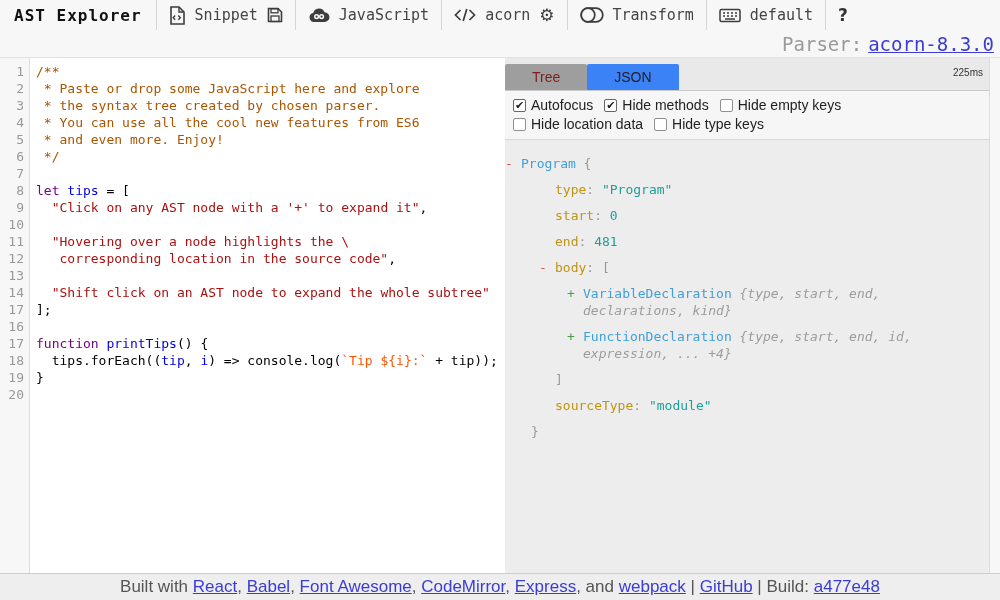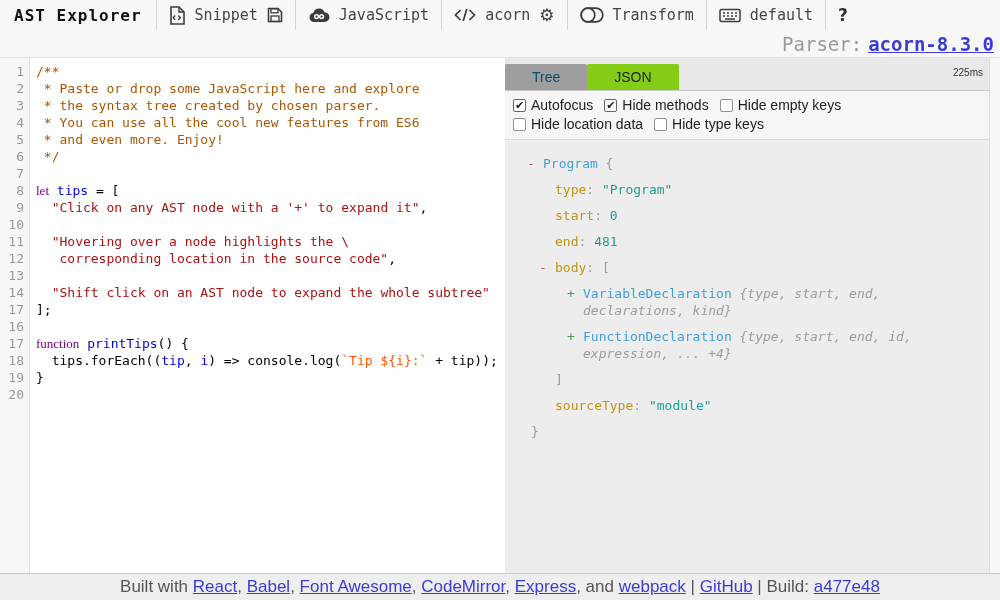--- a/index.html
+++ b/index.html
@@ -29,38 +29,38 @@
   .tb-label { font-size:15px; color:#444; }
   .icon { display:inline-flex; align-items:center; justify-content:center; color:#3c3c3c; }
   .icon svg { display:block; }
   .gear-glyph { font-size:17px; line-height:1; color:#3c3c3c; font-family:"DejaVu Sans", sans-serif; }
   .help-glyph { font-size:17px; font-weight:bold; color:#333; font-family:"DejaVu Sans", sans-serif; }
   .parser-row {
     height:28px; display:flex; justify-content:flex-end; align-items:center;
     padding-right:6px; font-family:"DejaVu Sans Mono", monospace; font-size:19px;
   }
   .parser-label { color:#9a9a9a; margin-right:6px; }
-  a.parser-link { color:var(--accent-link); text-decoration:underline; cursor:pointer;font-weight:bold; }
+  a.parser-link { color:var(--accent-link); text-decoration:underline; cursor:pointer; }
 
   
   .editor {
     position:absolute; top:58px; left:0; width:498px; bottom:27px;
     background:
       linear-gradient(90deg, #f7f7f7 0, #f7f7f7 29px, #dddddd 29px, #dddddd 30px, #ffffff 30px);
     overflow:hidden;
     font-family:"DejaVu Sans Mono", monospace; font-size:13px; line-height:17px;
     padding-top:5px; cursor:text;
   }
   .cm-line { display:flex; height:17px; white-space:pre; }
   .cm-gutter {
     flex:0 0 29px; text-align:right; padding-right:5px; color:#999;
   }
   .cm-code { padding-left:7px; white-space:pre; overflow:hidden; flex:1; }
   .tok-c  { color:var(--code-comment); }
-  .tok-k  { color:var(--code-keyword);font-family:Liberation Serif, serif; }
+  .tok-k  { color:var(--code-keyword); }
   .tok-d  { color:var(--code-def);margin-top:48px; }
   .tok-s  { color:var(--code-string); }
   .tok-s2 { color:var(--code-template); }
   .tok-p  { color:#000; }
 
   
   .rightpane {
     position:absolute; top:58px; left:505px; right:0; bottom:27px;
     background:#ededed; display:flex; flex-direction:column;
   }
@@ -69,22 +69,22 @@
     background:#f7f7f7; border-left:1px solid #ddd; z-index:5;
   }
   .tabbar {
     flex:0 0 33px; background:#e9e9e9; border-bottom:1px solid #c9c9c9;
     display:flex; align-items:flex-end; position:relative; padding-left:0;
   }
   .tab {
     height:26px; line-height:26px; padding:0 27px; font-size:14px; cursor:pointer;
     border-top-left-radius:2px; border-top-right-radius:2px;
   }
-  .tab.active { background:var(--tab-active-bg); color:#0c4a6e; }
-  .tab.inactive { background:#84cc16; color:#222; }
+  .tab.active { background:var(--tab-active-bg); color:#7f1d1d; }
+  .tab.inactive { background:#3b82f6; color:#222; }
   .tab-time { position:absolute; right:17px; top:9px; font-size:10px; color:#333; }
 
   .settings {
     flex:0 0 47px; background:#f6f6f6; border-bottom:1px solid #d8d8d8;
     padding:5px 8px; font-size:14px; line-height:19px;
   }
   .settings-inner { width:445px; display:flex; flex-wrap:wrap; }
   .chk { display:inline-flex; align-items:center; margin-right:11px; cursor:pointer; white-space:nowrap; }
   .chk-box {
     width:13px; height:13px; border:1px solid #909090; border-radius:2px; background:#fff;
@@ -250,21 +250,21 @@
             <span class="chk-box"></span>
             <span class="chk-label">Hide location data</span>
           </label>
           <label class="chk">
             <span class="chk-box"></span>
             <span class="chk-label">Hide type keys</span>
           </label>
         </div>
     </div>
     <div class="tree" id="tree-view">
-        <div class="node" style="padding-left: 38px;"><span class="exp minus">-</span><span class="tk-name">Program</span><span class="tk-punct">  {</span></div>
+        <div class="node" style="padding-left: 16px;"><span class="exp minus">-</span><span class="tk-name">Program</span><span class="tk-punct">  {</span></div>
         <div class="node" style="padding-left: 50px;"><span class="tk-key">type</span><span class="tk-punct">: </span><span class="tk-val">"Program"</span></div>
         <div class="node" style="padding-left: 50px;"><span class="tk-key">start</span><span class="tk-punct">: </span><span class="tk-val">0</span></div>
         <div class="node" style="padding-left: 50px;"><span class="tk-key">end</span><span class="tk-punct">: </span><span class="tk-val">481</span></div>
         <div class="node" style="padding-left: 50px;"><span class="exp minus">-</span><span class="tk-key">body</span><span class="tk-punct">:  [</span></div>
         <div class="node" style="padding-left: 78px;"><span class="exp plus">+</span><span class="tk-name">VariableDeclaration</span><span class="tk-meta"> {type, start, end, declarations, kind}</span></div>
         <div class="node" style="padding-left: 78px;"><span class="exp plus">+</span><span class="tk-name">FunctionDeclaration</span><span class="tk-meta"> {type, start, end, id, expression, ... +4}</span></div>
         <div class="node" style="padding-left: 50px;"><span class="tk-punct">]</span></div>
         <div class="node" style="padding-left: 50px;"><span class="tk-key">sourceType</span><span class="tk-punct">: </span><span class="tk-val">"module"</span></div>
         <div class="node" style="padding-left: 26px;"><span class="tk-punct">}</span></div>
       </div>

